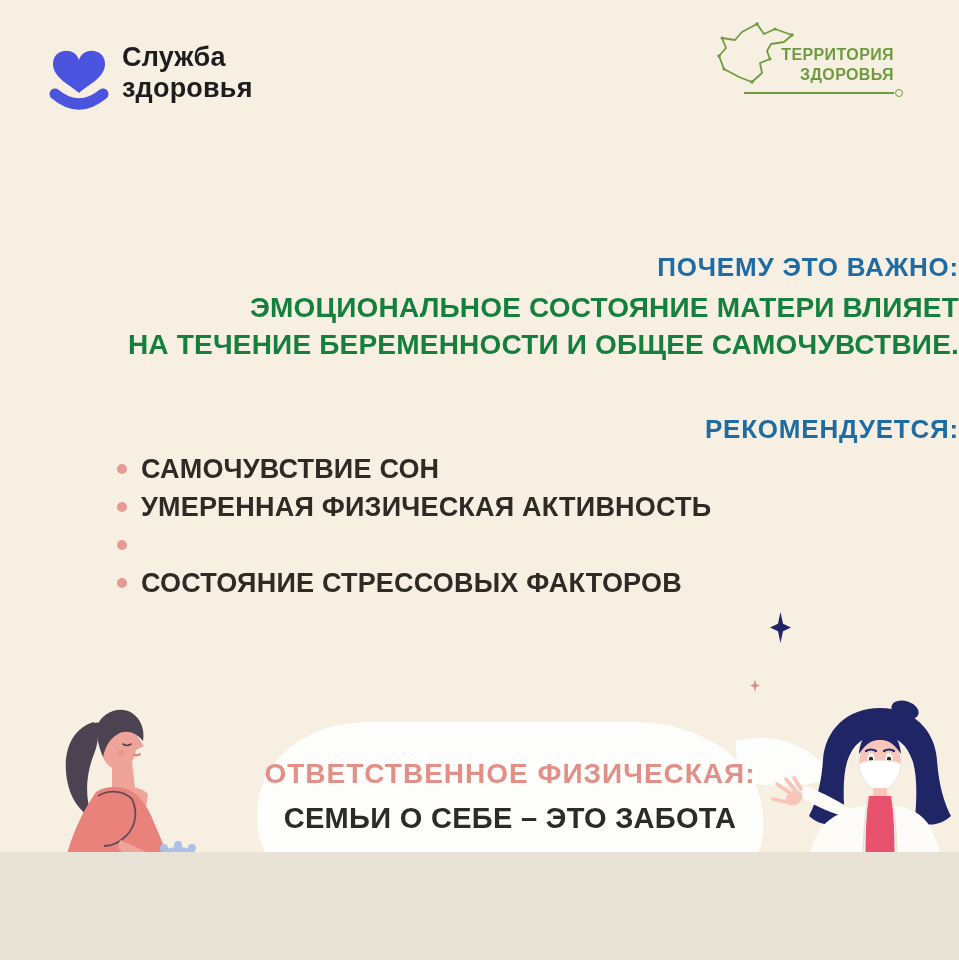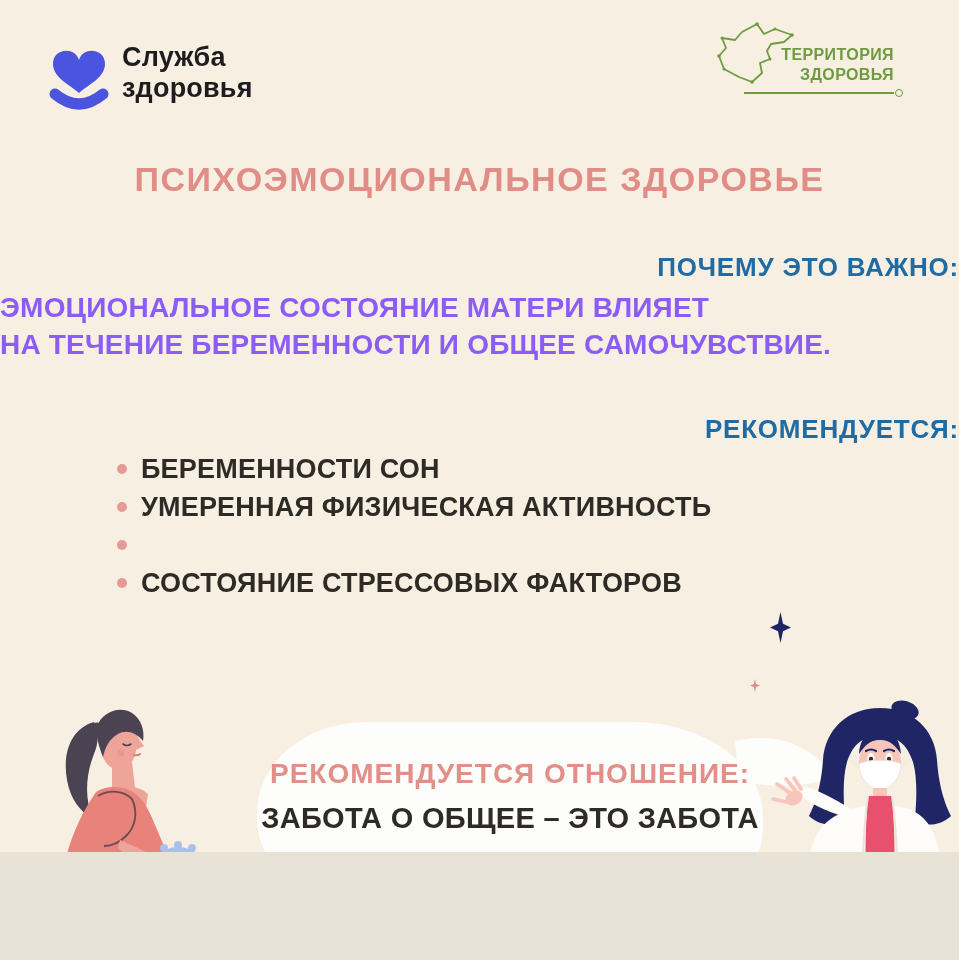--- a/index.html
+++ b/index.html
@@ -33,22 +33,22 @@
   .title{
     left:0; top:160px; width:100%; text-align:center;
     font-size:34px; font-weight:800; color:#e08d88; letter-spacing:1.5px;
   }
   .sec-heading{
     left:0; width:100%; text-align:right;
     font-size:26px; font-weight:800; color:#1f6ba3; letter-spacing:.8px;
   }
   .why-heading{ top:252px; }
   .why-body{
-    left:0; top:289px; width:100%; text-align:left;
-    font-size:28px; line-height:37px; font-weight:800; color:#8b5cf6;
+    left:0; top:289px; width:100%; text-align:right;
+    font-size:28px; line-height:37px; font-weight:800; color:#15803d;
     letter-spacing:.2px;
   }
   .rec-heading{ top:414px; }
   .rec-list{
     left:117px; top:450px; margin:0; padding:0; list-style:none;
   }
   .rec-list li{
     display:flex; align-items:center; height:38px;
     font-size:27px; font-weight:800; color:#2e2a26; letter-spacing:.2px;
   }
@@ -125,33 +125,32 @@
     </g>
   </svg>
   <div class="abs territory-text">
     <div>ТЕРРИТОРИЯ</div>
     <div>ЗДОРОВЬЯ</div>
   </div>
   <div class="abs territory-line">
     <span class="end-dot"></span>
   </div>
 
-  <div class="abs title">ПСИХОЭМОЦИОНАЛЬНОЕ ЗДОРОВЬЕ</div>
 
   <div class="abs sec-heading why-heading">ПОЧЕМУ ЭТО ВАЖНО:</div>
   <div class="abs why-body">
     <div>ЭМОЦИОНАЛЬНОЕ СОСТОЯНИЕ МАТЕРИ ВЛИЯЕТ</div>
     <div>НА ТЕЧЕНИЕ БЕРЕМЕННОСТИ И ОБЩЕЕ САМОЧУВСТВИЕ.</div>
   </div>
 
   <div class="abs sec-heading rec-heading">РЕКОМЕНДУЕТСЯ:</div>
   <ul class="abs rec-list">
     <li>
       <span class="bullet-dot"></span>
-      <span>БЕРЕМЕННОСТИ СОН</span>
+      <span>САМОЧУВСТВИЕ СОН</span>
     </li>
     <li>
       <span class="bullet-dot"></span>
       <span>УМЕРЕННАЯ ФИЗИЧЕСКАЯ АКТИВНОСТЬ</span>
     </li>
     <li>
       <span class="bullet-dot"></span>
     </li>
     <li>
       <span class="bullet-dot"></span>
@@ -230,22 +229,22 @@
     <ellipse cx="120" cy="55" rx="6" ry="15" fill="#b4c7ee" transform="rotate(-30 120 55)"></ellipse>
     <ellipse cx="146" cy="44" rx="7" ry="16" fill="#f2b2ab" transform="rotate(-62 146 44)"></ellipse>
     <ellipse cx="176" cy="56" rx="6" ry="18" fill="#f0a89f" transform="rotate(-72 176 56)"></ellipse>
     <ellipse cx="140" cy="70" rx="6" ry="14" fill="#f2b2ab" transform="rotate(-15 140 70)"></ellipse>
   </svg>
 
   <svg class="abs bubble-tail" width="104" height="58" viewBox="0 0 104 58">
     <path d="M0 8 C36 0 68 6 100 42 C80 54 42 56 4 48 Z" fill="#fdfdfc"></path>
   </svg>
   <div class="abs bubble">
-    <div class="bubble-heading">РЕКОМЕНДУЕТСЯ ОТНОШЕНИЕ:</div>
-    <div class="bubble-line1">ЗАБОТА О ОБЩЕЕ – ЭТО ЗАБОТА</div>
+    <div class="bubble-heading">ОТВЕТСТВЕННОЕ ФИЗИЧЕСКАЯ:</div>
+    <div class="bubble-line1">СЕМЬИ О СЕБЕ – ЭТО ЗАБОТА</div>
   </div>
 
   <svg class="abs lyr-doctor" width="195" height="260" viewBox="0 0 195 260">
 
     <path d="M115 8 C82 8 60 30 58 60 C56 88 50 104 44 116 C56 127 72 127 80 118 C78 96 78 76 82 62 C88 44 98 36 115 36 C132 36 142 44 148 62 C152 76 152 96 150 118 C158 127 174 127 186 116 C180 104 174 88 172 60 C170 30 148 8 115 8 Z" fill="#202565"></path>
     <ellipse cx="140" cy="10" rx="14" ry="9" fill="#202565" transform="rotate(18 140 10)"></ellipse>
 
     <ellipse cx="115" cy="63" rx="21" ry="26" fill="#f8c5ba"></ellipse>
 
     <path d="M94 54 C95 38 104 29 115 29 C126 29 135 38 136 54 C128 42 122 40 115 40 C108 40 102 42 94 54 Z" fill="#202565"></path>

